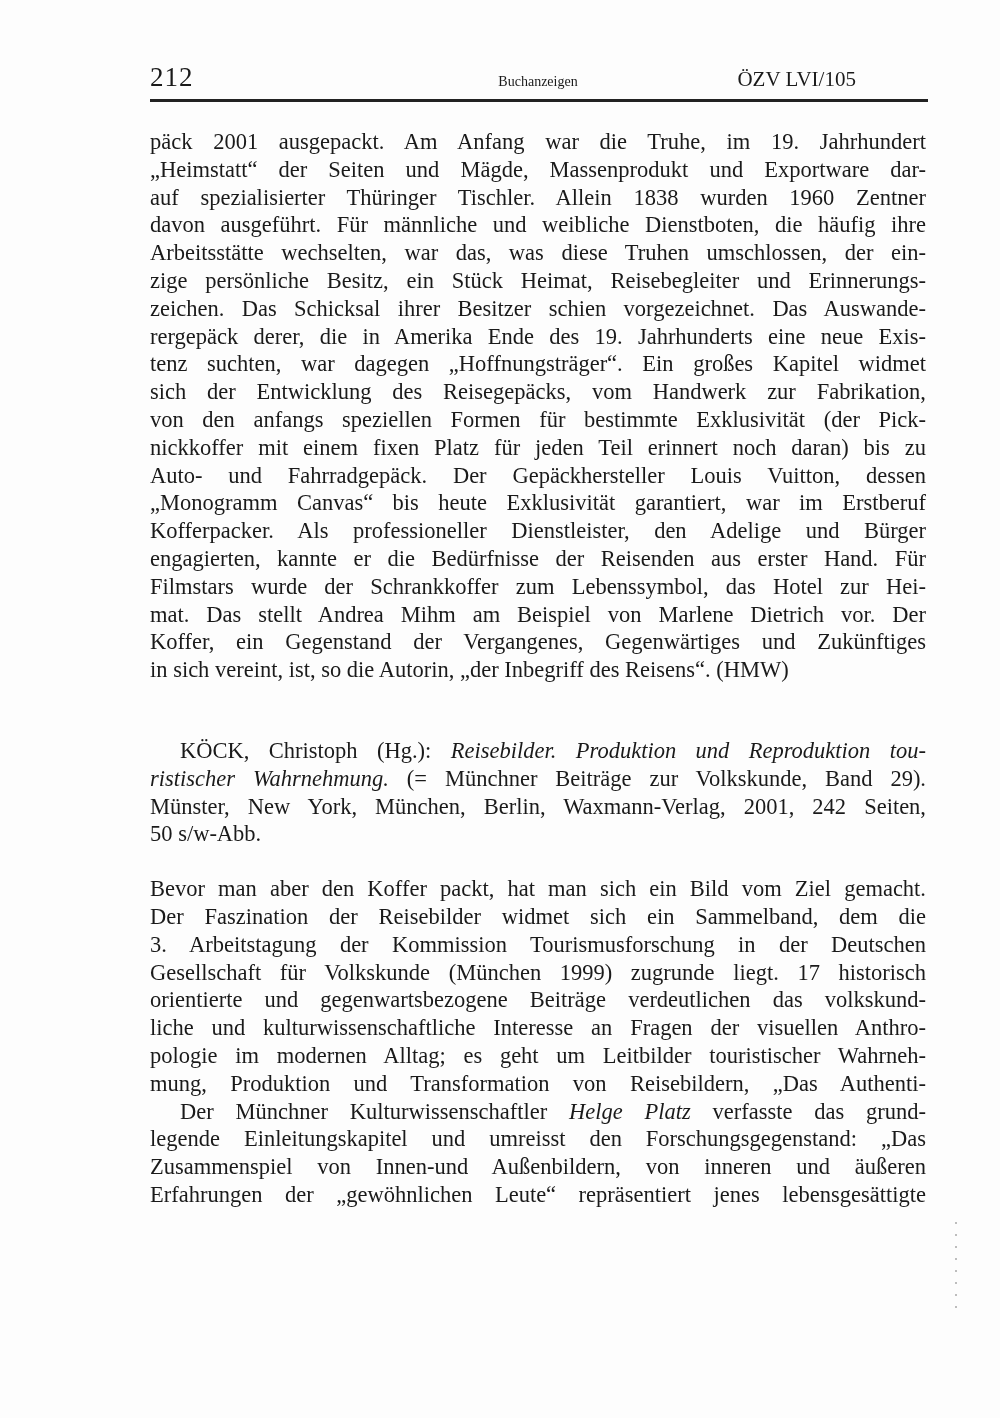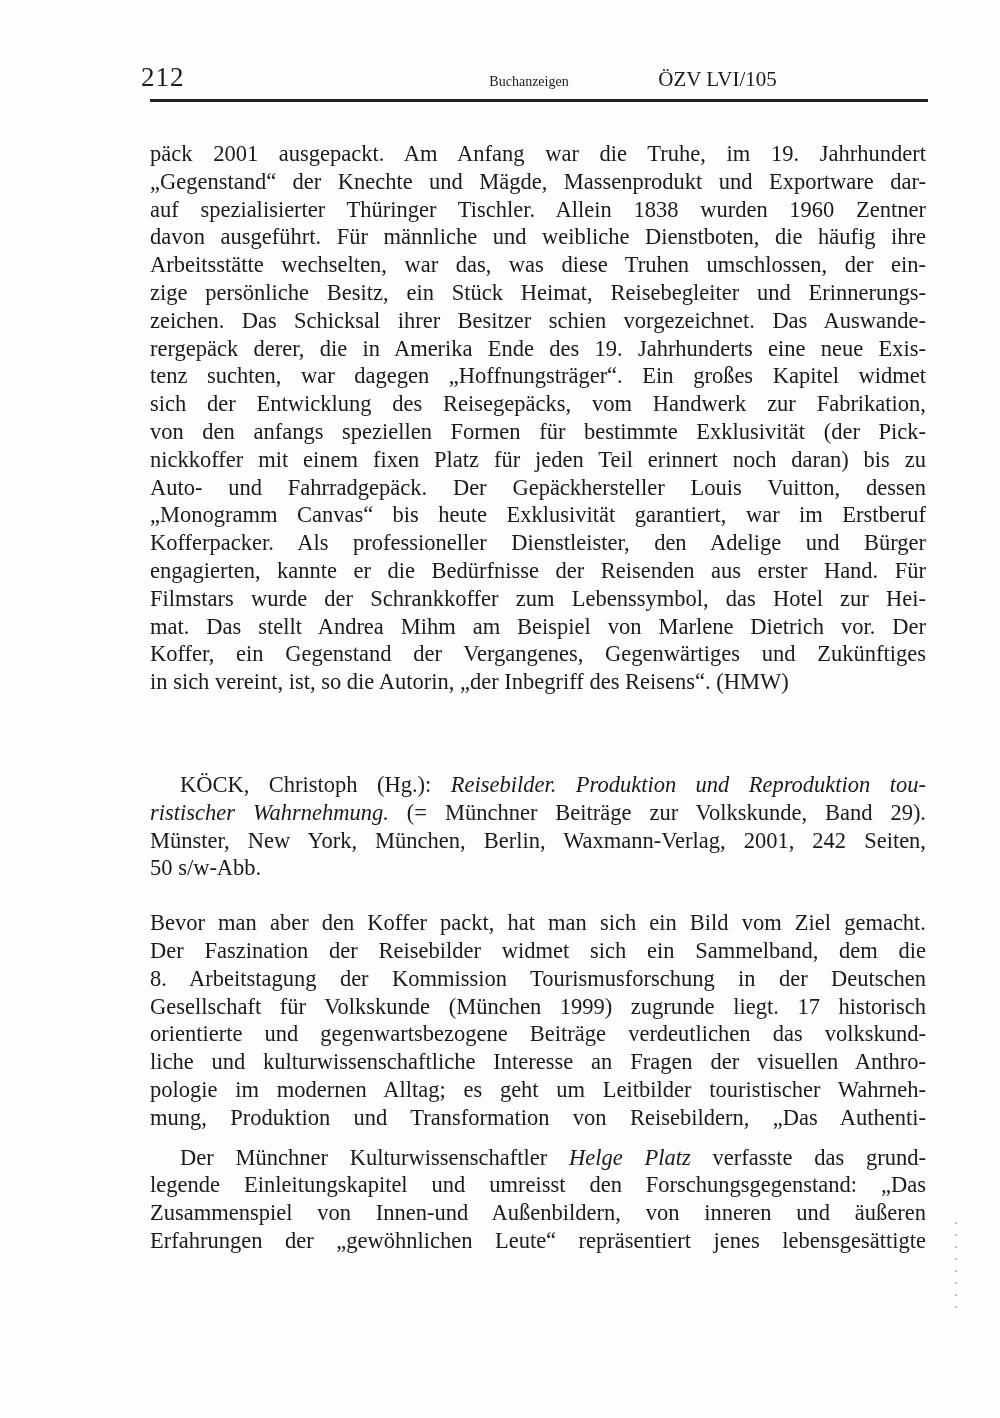--- a/index.html
+++ b/index.html
@@ -13,62 +13,62 @@
     color: #1a1a1a;
   }
   .page {
     position: relative;
     width: 1000px;
     height: 1418px;
     background: #fdfdfd;
   }
   .header {
     position: absolute;
-    left: 141px;
+    left: 150px;
     top: 62px;
     width: 776px;
     display: flex;
     align-items: baseline;
   }
   .header .pagenum {
     flex: 1;
     text-align: left;
     font-size: 27px;
     letter-spacing: 1px;
   }
   .header .running {
     flex: 1;
     text-align: center;
     font-size: 14px;
   }
   .header .journal {
     flex: 1;
-    text-align: left;
+    text-align: center;
     font-size: 21px;
   }
   .rule {
     position: absolute;
     left: 150px;
     top: 99px;
     width: 778px;
     height: 3px;
     background: #222222;
   }
   .text {
     position: absolute;
     left: 150px;
     top: 128px;
     width: 776px;
     font-size: 22.5px;
     line-height: 27.8px;
   }
   .para { margin: 0; }
-  .para.space-large { margin-top: 75px; }
+  .para.space-large { margin-top: 53px; }
   .para.space-small { margin-top: 27px; }
-  .para.space-none  { margin-top: 12px; }
+  .para.space-none  { margin-top: 0; }
   .line {
     white-space: nowrap;
     text-align: justify;
     text-align-last: justify;
     text-justify: inter-word;
     height: 27.8px;
     overflow: visible;
   }
   .line.last { text-align-last: left; }
   .line.indent { text-indent: 30px; }
@@ -95,21 +95,21 @@
     <span class="pagenum">212</span>
     <span class="running">Buchanzeigen</span>
     <span class="journal">ÖZV LVI/105</span>
   </div>
 
   <div class="rule"></div>
 
   <div class="text">
       <div class="para space-none">
         <div class="line"><span>päck 2001 ausgepackt. Am Anfang war die Truhe, im 19. Jahrhundert</span></div>
-        <div class="line"><span>„Gegenstand“ der Knechte und Mägde, Massenprodukt und Exportware dar-</span></div>
+        <div class="line"><span>„Heimstatt“ der Seiten und Mägde, Massenprodukt und Exportware dar-</span></div>
         <div class="line"><span>auf spezialisierter Thüringer Tischler. Allein 1838 wurden 1960 Zentner</span></div>
         <div class="line"><span>davon ausgeführt. Für männliche und weibliche Dienstboten, die häufig ihre</span></div>
         <div class="line"><span>Arbeitsstätte wechselten, war das, was diese Truhen umschlossen, der ein-</span></div>
         <div class="line"><span>zige persönliche Besitz, ein Stück Heimat, Reisebegleiter und Erinnerungs-</span></div>
         <div class="line"><span>zeichen. Das Schicksal ihrer Besitzer schien vorgezeichnet. Das Auswande-</span></div>
         <div class="line"><span>rergepäck derer, die in Amerika Ende des 19. Jahrhunderts eine neue Exis-</span></div>
         <div class="line"><span>tenz suchten, war dagegen „Hoffnungsträger“. Ein großes Kapitel widmet</span></div>
         <div class="line"><span>sich der Entwicklung des Reisegepäcks, vom Handwerk zur Fabrikation,</span></div>
         <div class="line"><span>von den anfangs speziellen Formen für bestimmte Exklusivität (der Pick-</span></div>
         <div class="line"><span>nickkoffer mit einem fixen Platz für jeden Teil erinnert noch daran) bis zu</span></div>
@@ -124,21 +124,21 @@
       </div>
       <div class="para space-large">
         <div class="line indent"><span>KÖCK, Christoph (Hg.): </span><em>Reisebilder. Produktion und Reproduktion tou-</em></div>
         <div class="line"><em>ristischer Wahrnehmung.</em><span> (= Münchner Beiträge zur Volkskunde, Band 29).</span></div>
         <div class="line"><span>Münster, New York, München, Berlin, Waxmann-Verlag, 2001, 242 Seiten,</span></div>
         <div class="line last"><span>50 s/w-Abb.</span></div>
       </div>
       <div class="para space-small">
         <div class="line"><span>Bevor man aber den Koffer packt, hat man sich ein Bild vom Ziel gemacht.</span></div>
         <div class="line"><span>Der Faszination der Reisebilder widmet sich ein Sammelband, dem die</span></div>
-        <div class="line"><span>8. Arbeitstagung der Kommission Tourismusforschung in der Deutschen</span></div>
+        <div class="line"><span>3. Arbeitstagung der Kommission Tourismusforschung in der Deutschen</span></div>
         <div class="line"><span>Gesellschaft für Volkskunde (München 1999) zugrunde liegt. 17 historisch</span></div>
         <div class="line"><span>orientierte und gegenwartsbezogene Beiträge verdeutlichen das volkskund-</span></div>
         <div class="line"><span>liche und kulturwissenschaftliche Interesse an Fragen der visuellen Anthro-</span></div>
         <div class="line"><span>pologie im modernen Alltag; es geht um Leitbilder touristischer Wahrneh-</span></div>
         <div class="line"><span>mung, Produktion und Transformation von Reisebildern, „Das Authenti-</span></div>
       </div>
       <div class="para space-none">
         <div class="line indent"><span>Der Münchner Kulturwissenschaftler </span><em>Helge Platz</em><span> verfasste das grund-</span></div>
         <div class="line"><span>legende Einleitungskapitel und umreisst den Forschungsgegenstand: „Das</span></div>
         <div class="line"><span>Zusammenspiel von Innen-und Außenbildern, von inneren und äußeren</span></div>

